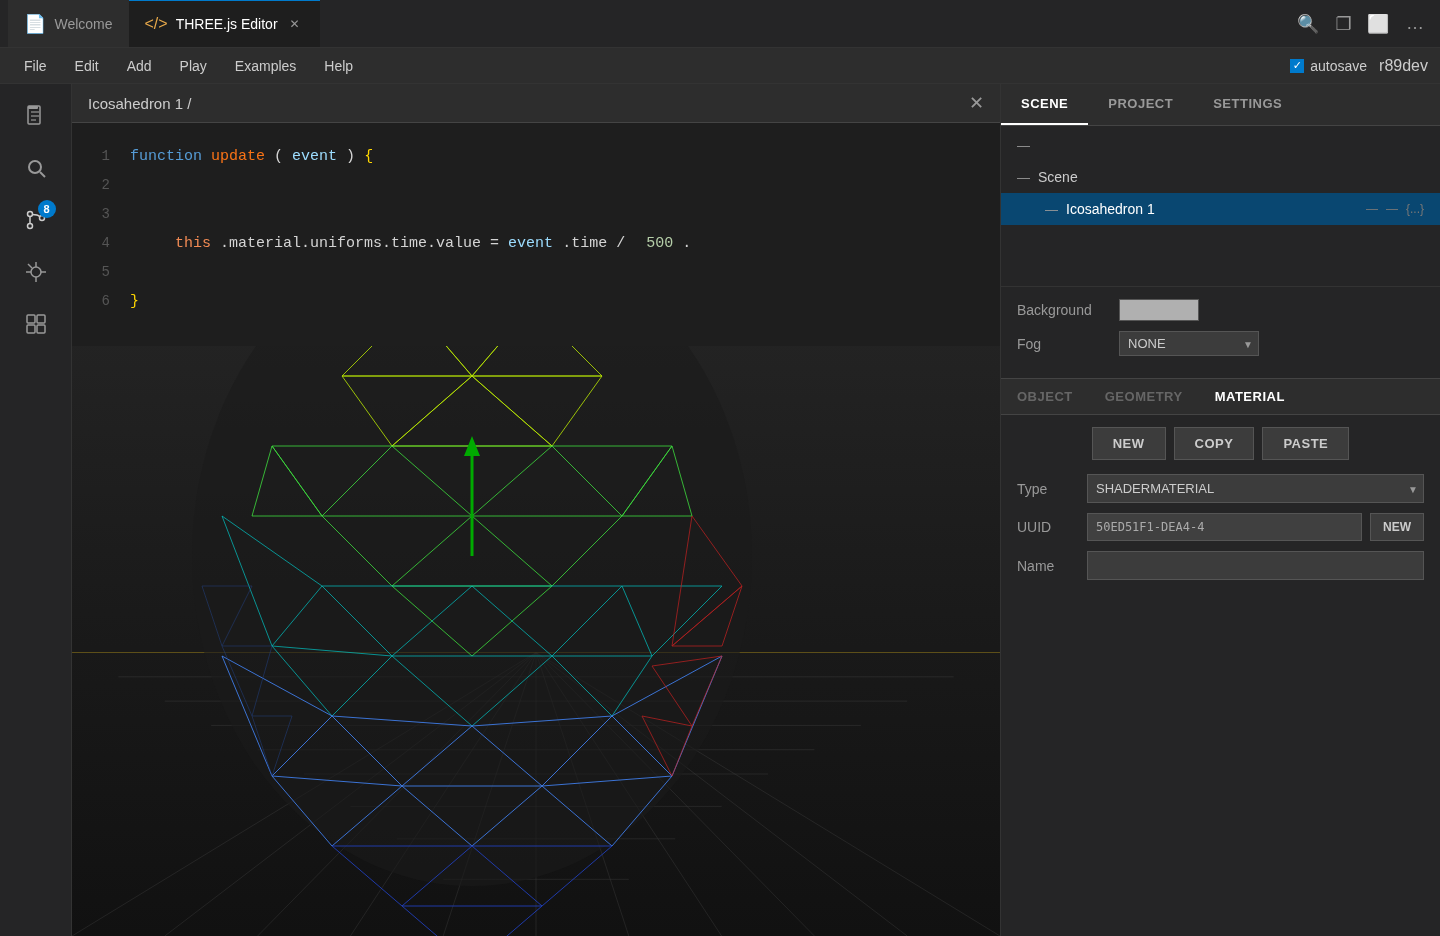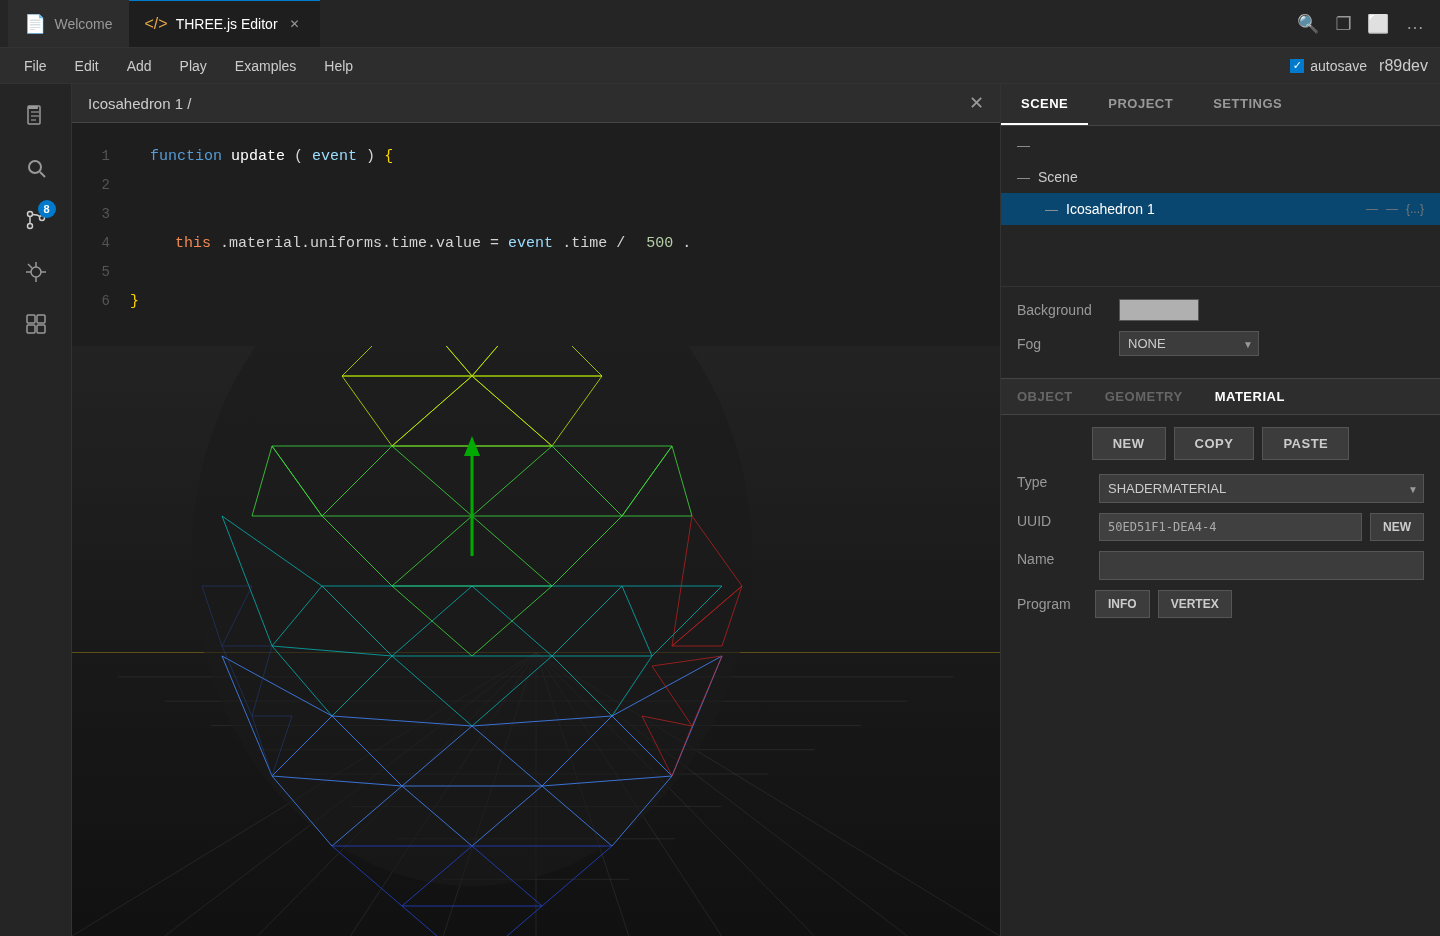--- a/index.html
+++ b/index.html
@@ -180,21 +180,21 @@
     }
     .line-number {
       color: #555;
       width: 30px;
       text-align: right;
       margin-right: 20px;
       user-select: none;
       font-size: 14px;
     }
     .code-content { color: #d4d4d4; }
-    .kw-function { color: #569cd6; margin-left: 20px; }
+    .kw-function { color: #569cd6; }
     .kw-event { color: #9cdcfe; }
     .kw-this { color: #f28b54; }
     .kw-number { color: #b5cea8; margin-left: 12px; }
     .brace { color: #ffd700; }
 
     
     #scene-bg {
       position: absolute;
       top: 42px;
       left: 0;
@@ -343,23 +343,23 @@
       color: #ccc;
       padding: 8px 20px;
       font-size: 13px;
       font-weight: 600;
       cursor: pointer;
       letter-spacing: 0.5px;
     }
 
     .field-row {
       display: flex;
-      align-items: flex-start;
+      align-items: center;
       margin-bottom: 10px;
-      gap: 12px;
+      gap: 0;
     }
     .field-label {
       font-size: 14px;
       color: #999;
       width: 70px;
     }
     .field-value {
       flex: 1;
       display: flex;
       align-items: center;
@@ -512,21 +512,21 @@
       <span>Icosahedron 1 /</span>
       <span style="cursor:pointer;color:#999;font-size:18px;">✕</span>
     </div>
 
     <div id="code-editor">
 
       <div class="code-line">
         <span class="line-number">1</span>
         <span class="code-content">
           <span class="kw-function">function</span>
-          <span style="color:#ffffff;"> update</span>
+          <span style="color:#f97316;"> update</span>
           <span style="color:#d4d4d4;">( </span>
           <span class="kw-event">event</span>
           <span style="color:#d4d4d4;"> ) </span>
           <span class="brace">{</span>
         </span>
       </div>
 
       <div class="code-line">
         <span class="line-number">2</span>
         <span class="code-content">&nbsp;</span>
@@ -777,23 +777,16 @@
         </div>
       </div>
 
       <div class="field-row">
         <span class="field-label">Name</span>
         <div class="field-value">
           <input class="name-input" type="text" value="" style="">
         </div>
       </div>
 
-      <div class="prog-row">
-        <span class="prog-label">Program</span>
-        <div style="display:flex;gap:8px;">
-          <button class="btn-sm">INFO</button>
-          <button class="btn-sm">VERTEX</button>
-        </div>
-      </div>
     </div>
 
   </div>
 </div>
 
 </body></html>

